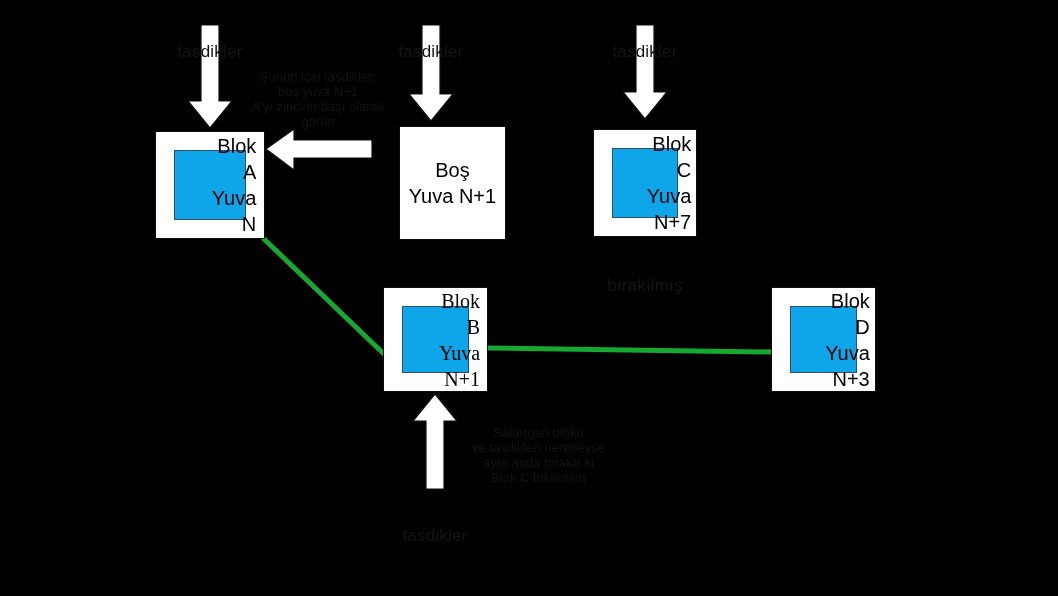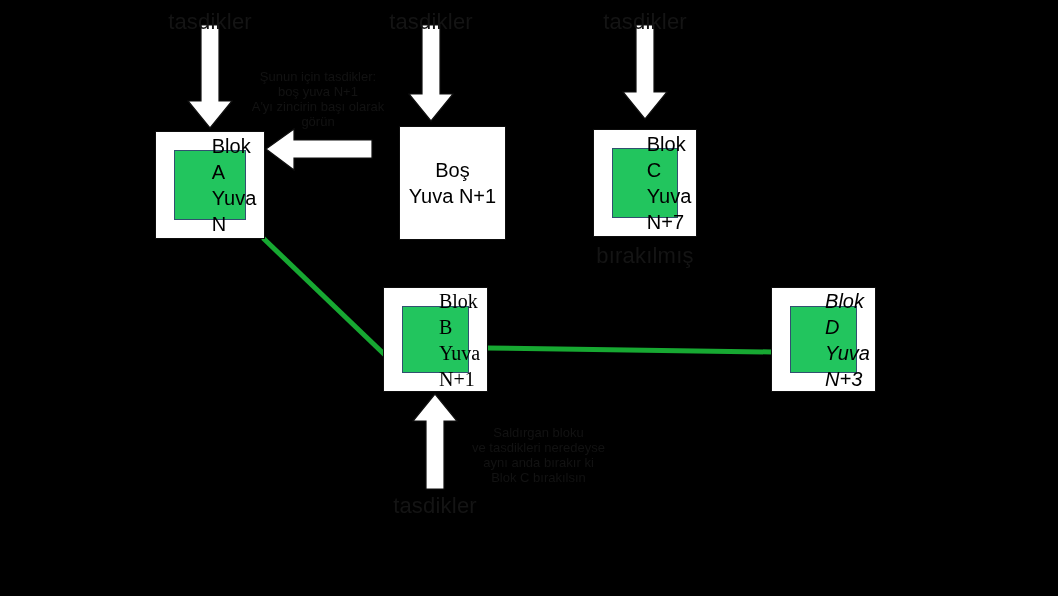--- a/index.html
+++ b/index.html
@@ -29,50 +29,51 @@
     position: absolute;
     background: #ffffff;
     border: 1px solid #0d0d0d;
     display: flex;
     align-items: center;
     justify-content: center;
   }
   .node-inner {
     width: calc(100% - 36px);
     height: calc(100% - 36px);
-    background: #22c55e;
+    background: #0ea5e9;
     border: 1px solid #31506f;
     display: flex;
     flex-direction: column;
     align-items: center;
     justify-content: center;
     color: #000000;
     font-size: 20px;
     line-height: 26px;
-    text-align: left;
+    text-align: right;
     white-space: pre-line;
     padding-left: 48px;
   }
   .node-plain {
     color: #000000;
     font-size: 20px;
     line-height: 26px;
     text-align: center;
     white-space: pre-line;
   }
 
   
   .label {
     position: absolute;
     color: #141414;
-    font-size: 22px;
+    font-size: 17px;
     line-height: 22px;
     text-align: center;
     white-space: pre-line;
     letter-spacing: 0.2px;
+    margin-top: 30px;
   }
   .note {
     position: absolute;
     color: #121212;
     font-size: 13px;
     line-height: 15px;
     text-align: center;
     white-space: pre-line;
   }
 </style>
@@ -124,21 +125,21 @@
 Yuva
 N+7</div>
   </div>
 
   <div class="node" style="left:383px; top:287px; width:105px; height:105px;font-family:Liberation Serif, serif;">
     <div class="node-inner">Blok B
 Yuva
 N+1</div>
   </div>
 
-  <div class="node" style="left:771px; top:287px; width:105px; height:105px;font-style:italic;">
+  <div class="node" style="left:771px; top:287px; width:105px; height:105px;">
     <div class="node-inner">Blok D
 Yuva
 N+3</div>
   </div>
 
   <div class="label" style="left:140px; top:11px; width:140px;">tasdikler</div>
 
   <div class="label" style="left:361px; top:11px; width:140px;">tasdikler</div>
 
   <div class="label" style="left:575px; top:11px; width:140px;">tasdikler</div>

